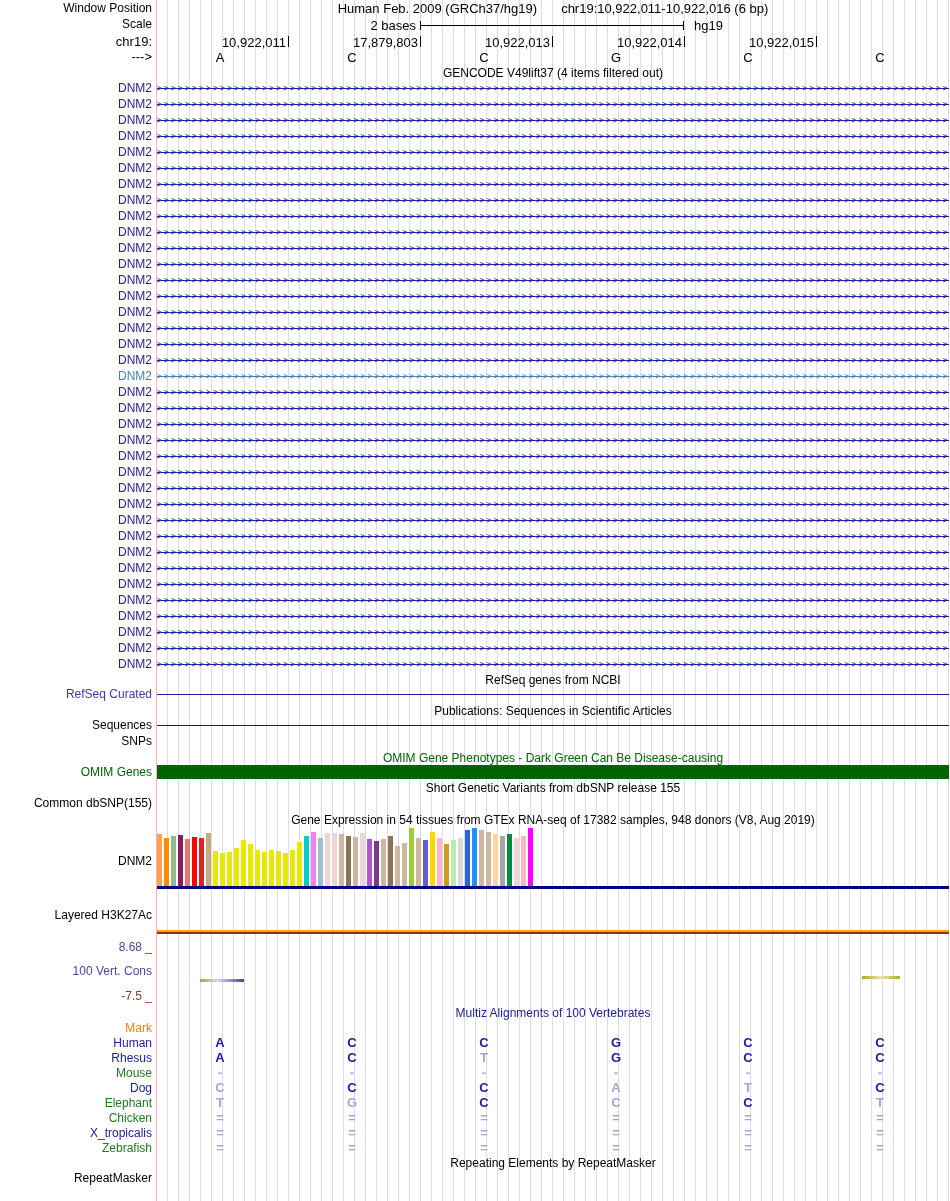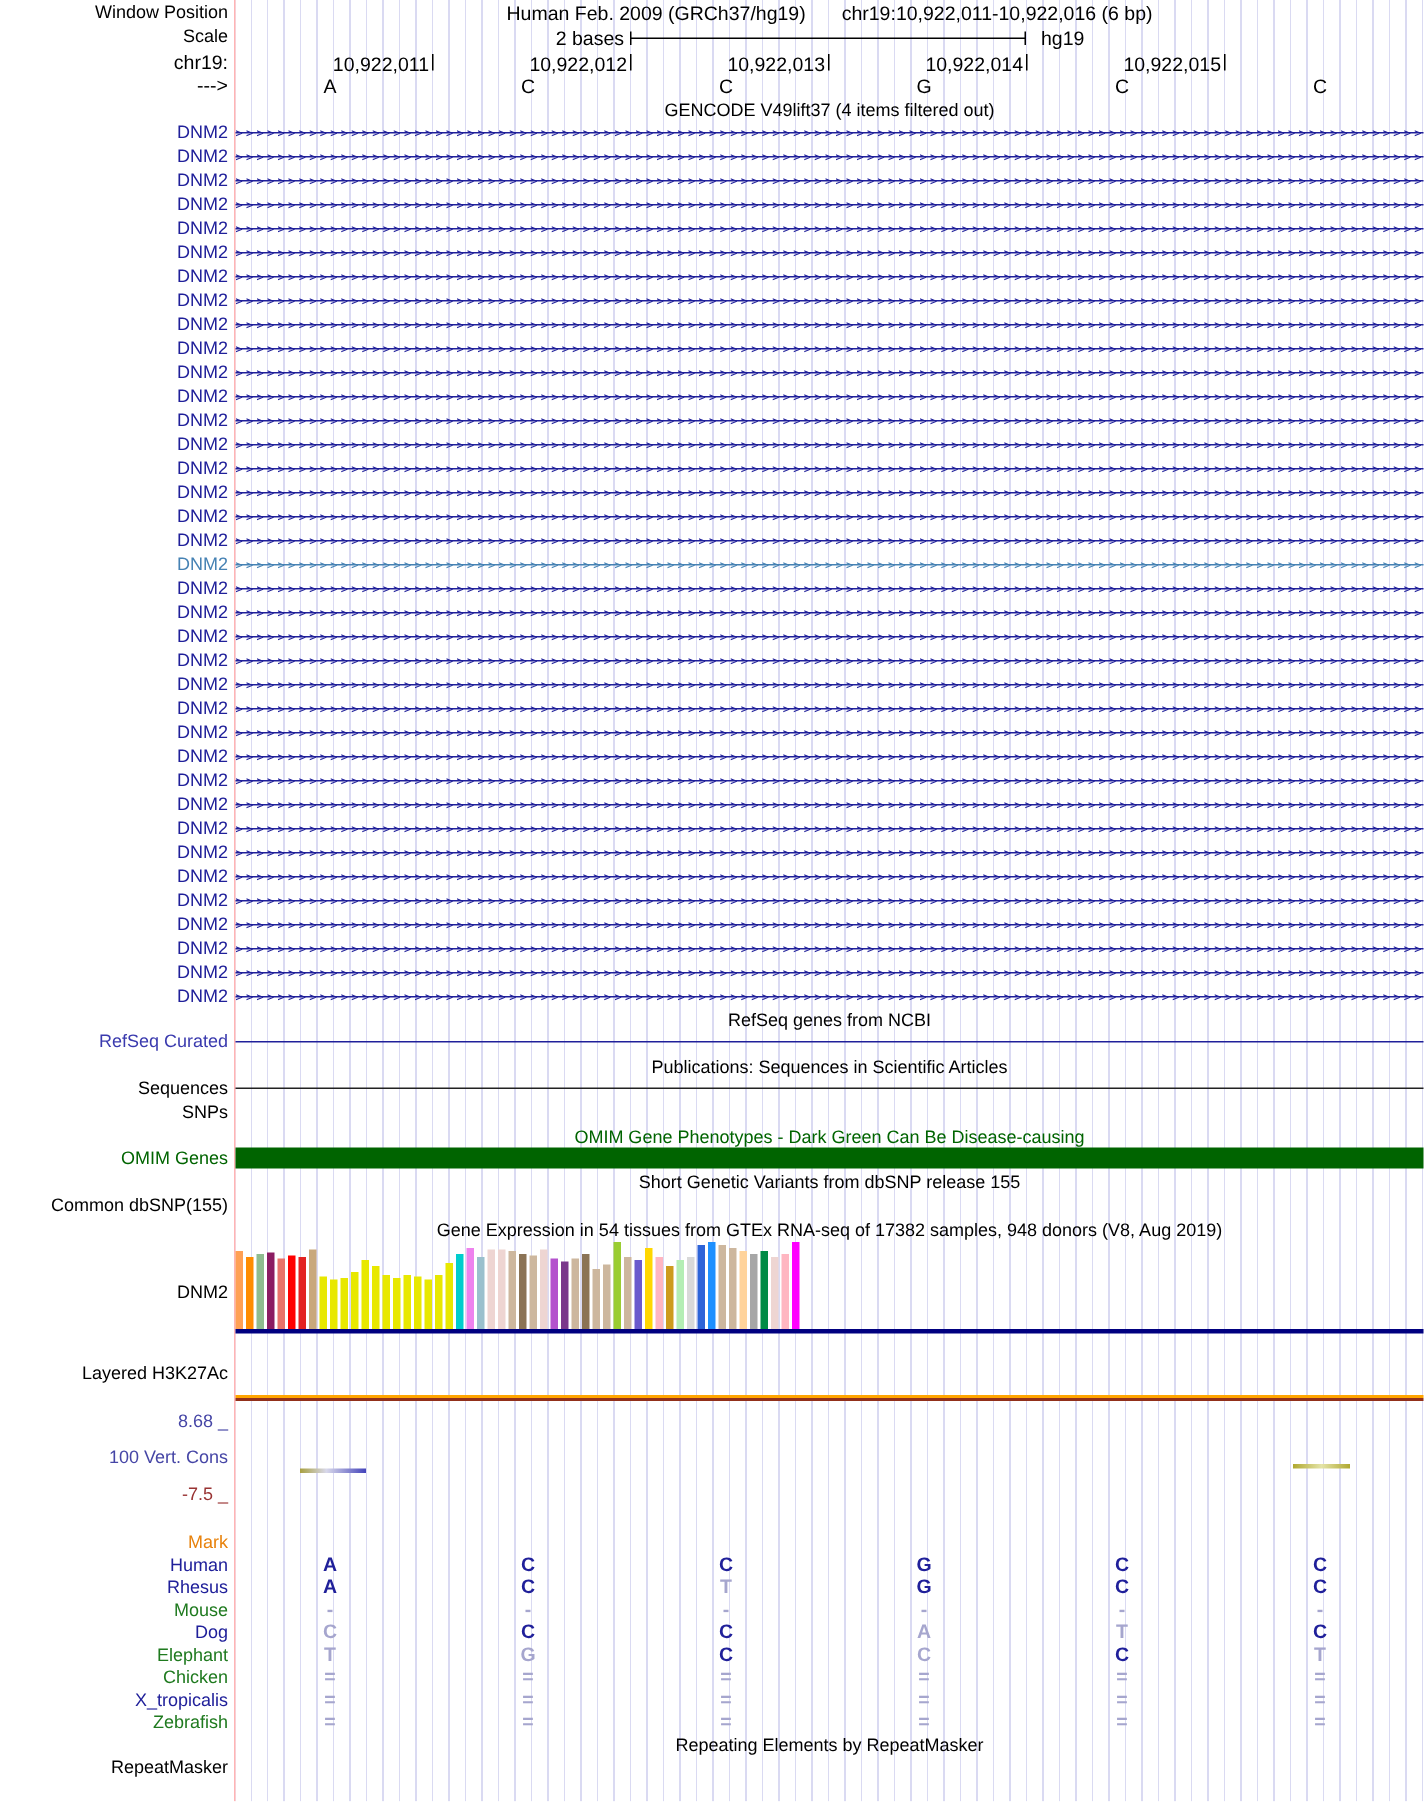--- a/index.html
+++ b/index.html
@@ -56,21 +56,21 @@
   <div style="position:absolute;right:534px;top:18px;font-size:13px;white-space:nowrap">2 bases</div>
   <div style="position:absolute;left:420px;top:25px;width:264px;height:1px;background:#000"></div>
   <div style="position:absolute;left:420px;top:21px;width:1px;height:9px;background:#000"></div>
   <div style="position:absolute;left:683px;top:21px;width:1px;height:9px;background:#000"></div>
   <div style="position:absolute;left:694px;top:18px;font-size:13px">hg19</div>
 
   <div class="llabel" style="top:35px;font-size:13px">chr19:</div>
   <div id="coord-row">
       <div class="coordnum" style="right: 664px;">10,922,011</div>
       <div class="coordtick" style="left: 288px;"></div>
-      <div class="coordnum" style="right: 532px;">10,922,012</div>
+      <div class="coordnum" style="right: 532px;">17,879,803</div>
       <div class="coordtick" style="left: 420px;"></div>
       <div class="coordnum" style="right: 400px;">10,922,013</div>
       <div class="coordtick" style="left: 552px;"></div>
       <div class="coordnum" style="right: 268px;">10,922,014</div>
       <div class="coordtick" style="left: 684px;"></div>
       <div class="coordnum" style="right: 136px;">10,922,015</div>
       <div class="coordtick" style="left: 816px;"></div>
     </div>
 
   <div class="llabel" style="top:50px;font-size:13px">---&gt;</div>
@@ -352,20 +352,21 @@
   <div class="llabel" style="top:909px">Layered H3K27Ac</div>
   <div class="hline" style="top:930px;height:2px;background:#FFA500"></div>
   <div class="hline" style="top:932px;height:2px;background:#92301A"></div>
 
   <div class="llabel pblue" style="top:941px">8.68 _</div>
   <div class="llabel pblue" style="top:965px">100 Vert. Cons</div>
   <div class="llabel maroon" style="top:990px">-7.5 _</div>
   <div style="position:absolute;left:200px;top:979px;width:44px;height:3px;background:linear-gradient(90deg,#a8a040,#d8d8ea 40%,#4444bb)"></div>
   <div style="position:absolute;left:862px;top:976px;width:38px;height:3px;background:linear-gradient(90deg,#b0a830,#e4e4a8 50%,#b0a830)"></div>
 
+  <div class="ctitle navy" style="top:1007px">Multiz Alignments of 100 Vertebrates</div>
   <div id="multiz-rows">
       <div class="mz-row" style="top: 0px;">
         <div class="mz-label orange">Mark</div>
       </div>
       <div class="mz-row" style="top: 15px;">
         <div class="mz-label navy">Human</div>
         <div class="mz-cell" style="left: 208px;">A</div>
         <div class="mz-cell" style="left: 340px;">C</div>
         <div class="mz-cell" style="left: 472px;">C</div>
         <div class="mz-cell" style="left: 604px;">G</div>

